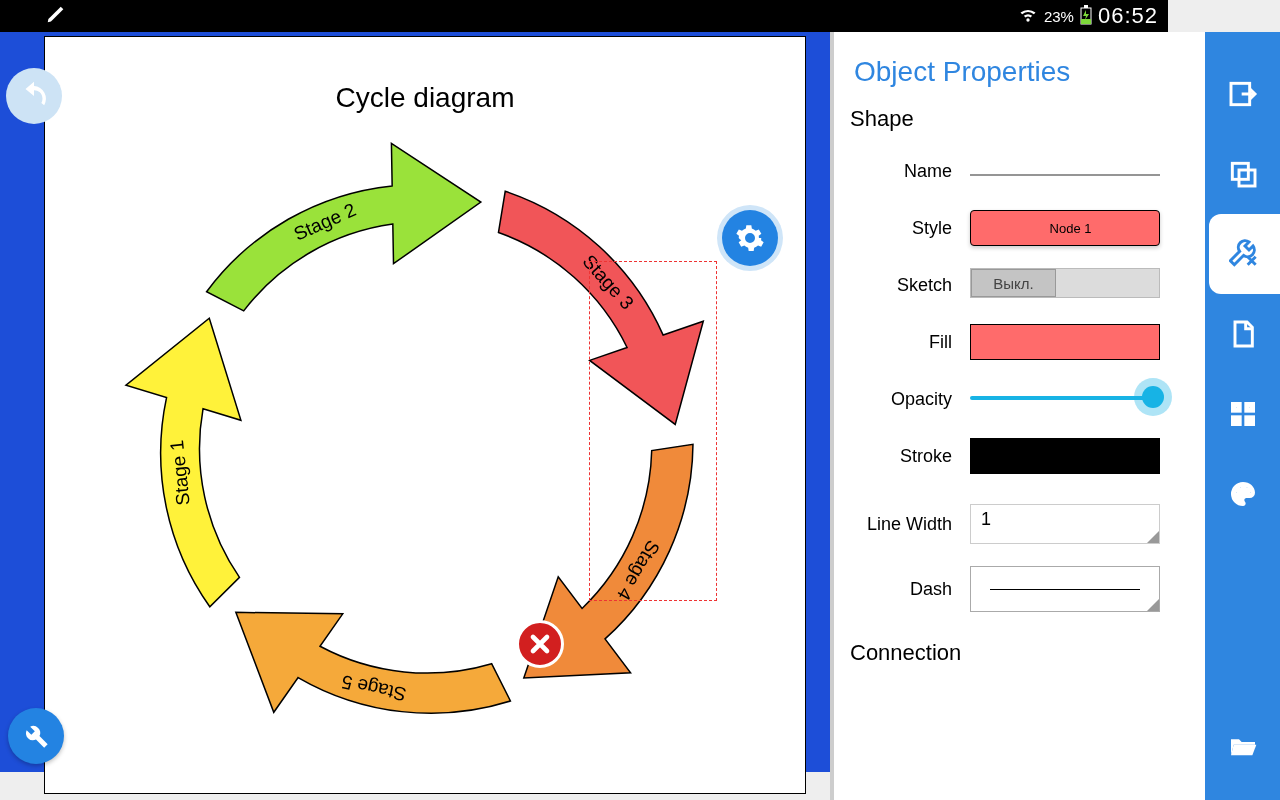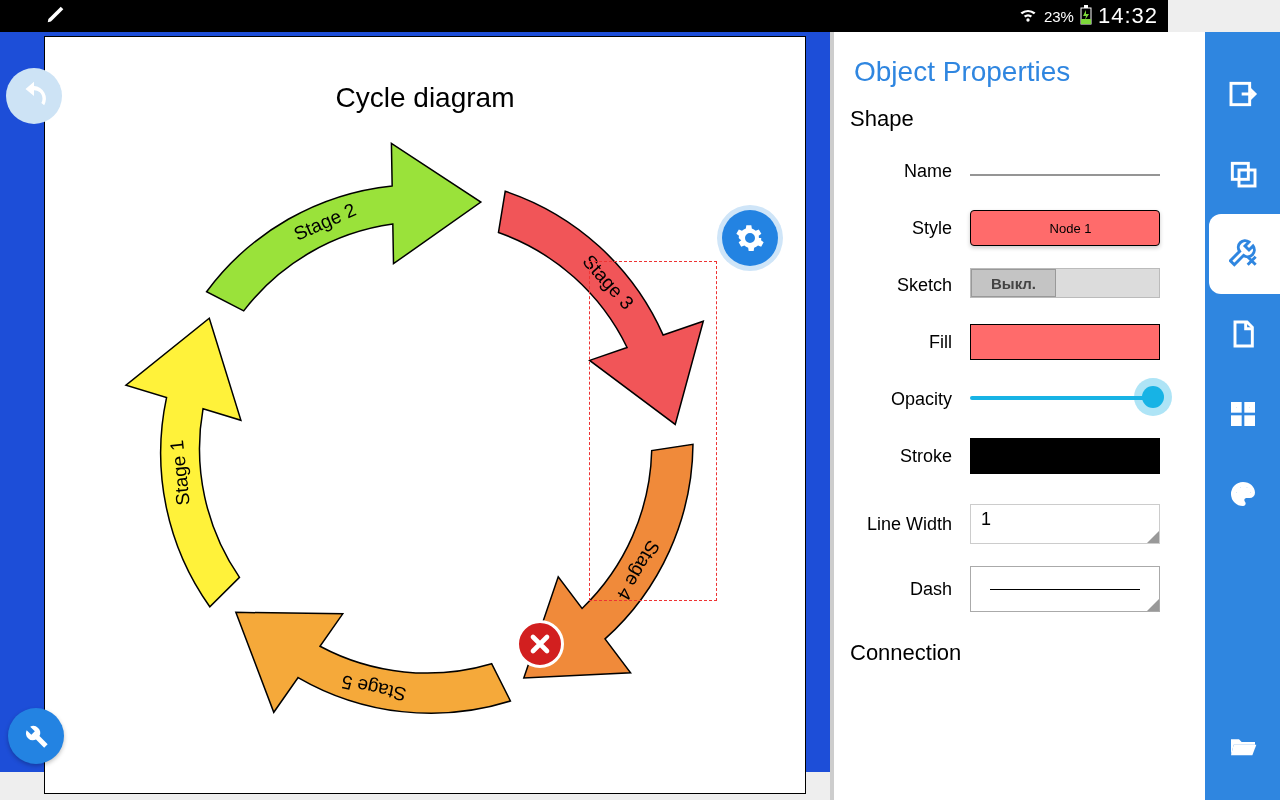--- a/index.html
+++ b/index.html
@@ -33,21 +33,21 @@
   
   .props { width:375px; height:768px; background:#fff; border-left:4px solid #cdcdcd; padding:24px 16px 0 16px; overflow:hidden; }
   .props-title { color:#2f86e0; font-size:28px; font-weight:400; padding-left:4px; }
   .section-title { font-size:22px; color:#000; margin:18px 0 22px 0; }
   .prow { display:flex; align-items:center; margin-bottom:22px; }
   .plabel { width:120px; text-align:right; font-size:18px; color:#000; padding-right:18px; }
   .pval { flex:1; min-height:34px; }
   .input-line { width:190px; height:22px; border:none; border-bottom:2px solid #959595; outline:none; font-size:16px; }
   .style-box { width:190px; height:36px; background:#ff6b6b; border:1px solid #000; border-radius:4px; display:flex; align-items:center; justify-content:center; font-size:13px; color:#000; box-shadow:0 2px 4px rgba(0,0,0,.2);padding-left:11px; }
   .sketch-box { width:190px; height:30px; background:#dcdcdc; border:1px solid #bbb; display:flex; align-items:center; }
-  .sketch-inner { width:85px; height:100%; background:#c4c4c4; border:1px solid #999; display:flex; align-items:center; justify-content:center; font-size:15px; color:#444;font-weight:bold; }
+  .sketch-inner { width:85px; height:100%; background:#c4c4c4; border:1px solid #999; display:flex; align-items:center; justify-content:center; font-size:15px; color:#444; }
   .fill-box, .stroke-box { width:190px; height:36px; border:1px solid #000; }
   .fill-box { background:#ff6b6b; }
   .stroke-box { background:#000; }
   .opacity-slider { position:relative; width:190px; height:30px; }
   .opacity-track { position:absolute; left:0; top:14px; width:190px; height:4px; background:#17b3e5; border-radius:2px; }
   .opacity-thumb { position:absolute; top:4px; right:-4px; width:22px; height:22px; border-radius:50%; background:#17b3e5; box-shadow:0 0 0 8px rgba(23,179,229,.35); }
   .lw-box { width:190px; height:40px; border:1px solid #ccc; padding:4px 10px; font-size:18px; position:relative; display:flex; align-items:flex-start; }
   .lw-box .grip { position:absolute; right:0; bottom:0; width:0; height:0; border-style:solid; border-width:0 0 12px 12px; border-color:transparent transparent #999 transparent; }
   .dash-box { width:190px; height:46px; border:1px solid #aaa; position:relative; display:flex; align-items:center; justify-content:center; }
   .dash-line { width:150px; height:1px; background:#000; }
@@ -82,21 +82,21 @@
     </span>
     <span>23%</span>
     <span>
       <svg width="12" height="20" viewBox="0 0 12 20">
           <rect x="1" y="3" width="10" height="16" stroke="#fff" fill="none"></rect>
           <rect x="4" y="0" width="4" height="3" fill="#fff"></rect>
           <rect x="1" y="14" width="10" height="5" fill="#7dd83a"></rect>
           <path d="M6 5l-3 6h3l-1 4 4-6H6z" fill="#7dd83a"></path>
         </svg>
     </span>
-    <span class="time">14:32</span>
+    <span class="time">06:52</span>
   </span>
 </div>
 
 <div class="app">
 
   <div class="canvas-wrap">
     <div class="undo-btn">
       <svg viewBox="0 0 24 24">
           <path d="M12 5V2L6 7l6 5V8c3 0 6 2 6 6 0 1-.3 2-.8 3l2 1.5A9 9 0 0012 5z" fill="#fff"></path>
         </svg>

